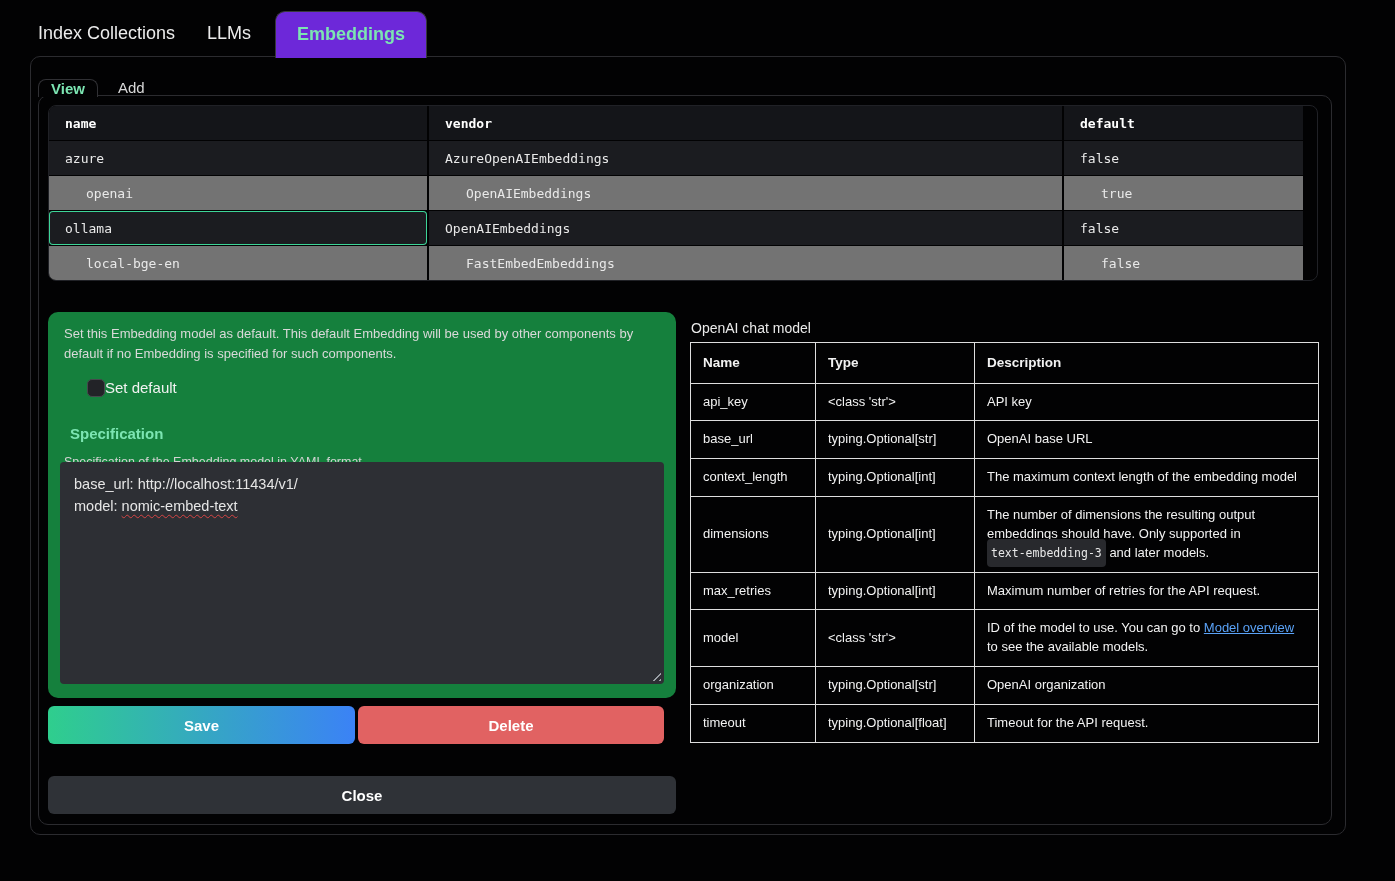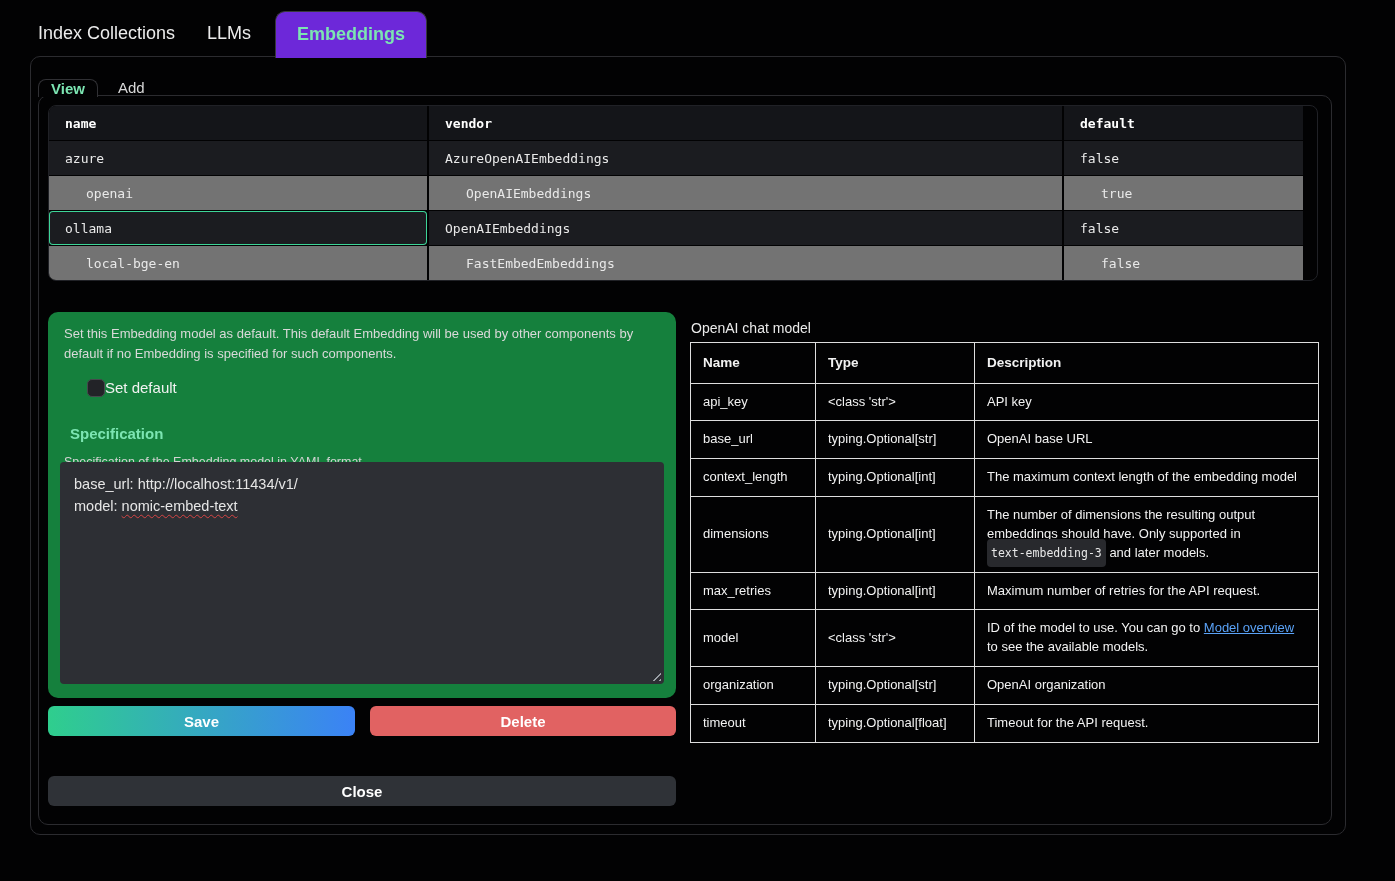--- a/index.html
+++ b/index.html
@@ -116,27 +116,27 @@
   }
   .resize-handle {
     position: absolute; right: 3px; bottom: 3px; width: 11px; height: 11px;
     clip-path: polygon(100% 0, 100% 100%, 0 100%);
     background: repeating-linear-gradient(315deg, #9aa0a6 0 1.5px, transparent 1.5px 4.5px);
     cursor: nwse-resize;
   }
 
   
   .btn {
-    position: absolute; height: 30px; border: none; border-radius: 6px;
+    position: absolute; height: 38px; border: none; border-radius: 6px;
     font-family: inherit; font-size: 15px; font-weight: bold; color: #ffffff;
     display: flex; align-items: center; justify-content: center; cursor: pointer;
   }
   .btn-save { left: 48px; top: 706px; width: 307px;
     background: linear-gradient(90deg, var(--save-start), var(--save-end)); }
-  .btn-delete { left: 370px; top: 706px; width: 306px; background: var(--delete-bg); text-align: right; }
+  .btn-delete { left: 358px; top: 706px; width: 306px; background: var(--delete-bg); text-align: right; }
   .btn-close { left: 48px; top: 776px; width: 628px; background: var(--close-bg); }
 
   
   .schema-title { position: absolute; left: 691px; top: 314px; font-size: 14px; color: #eaeaea; margin-top: 6px; }
   .schema-table {
     position: absolute; left: 690px; top: 342px; width: 628px;
     border-collapse: collapse; font-size: 13px; color: #f2f2f2;
     table-layout: fixed;
   }
   .schema-table th, .schema-table td {

